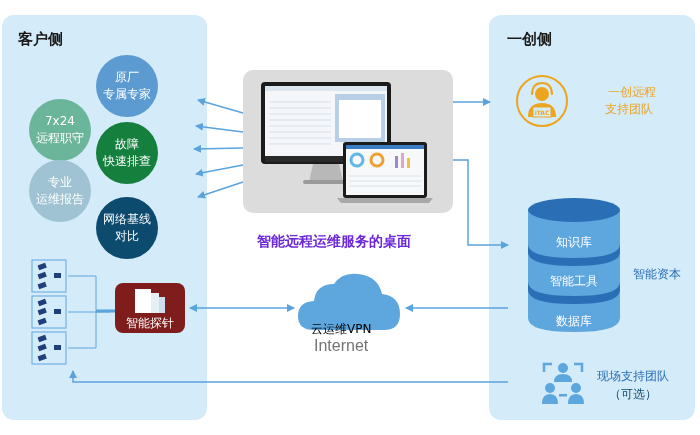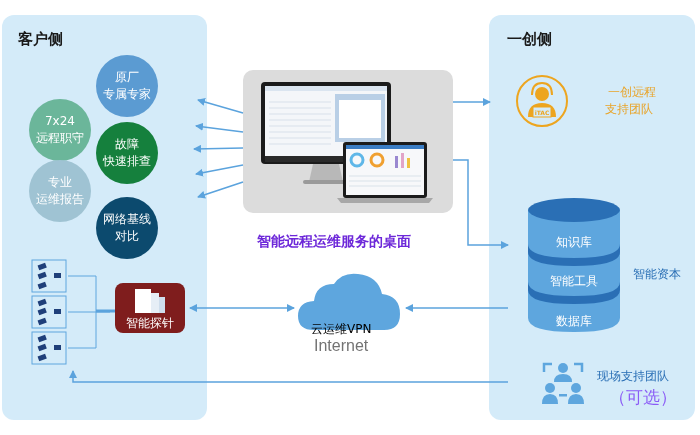--- a/index.html
+++ b/index.html
@@ -126,21 +126,21 @@
   <path d="M4 12 L4 4 L12 4 M34 4 L42 4 L42 12" fill="none" stroke="#5ea6de" stroke-width="2.5"></path>
   <circle cx="23" cy="8" r="5" fill="#5ea6de"></circle>
   <path d="M14 22 Q14 14 23 14 Q32 14 32 22 Z" fill="#5ea6de"></path>
   <circle cx="10" cy="28" r="5" fill="#5ea6de"></circle>
   <path d="M2 44 Q2 34 10 34 Q18 34 18 44 Z" fill="#5ea6de"></path>
   <circle cx="36" cy="28" r="5" fill="#5ea6de"></circle>
   <path d="M28 44 Q28 34 36 34 Q44 34 44 44 Z" fill="#5ea6de"></path>
   <rect x="19" y="34" width="8" height="2.5" fill="#5ea6de"></rect>
 </svg>
 <div class="label" style="left:597px;top:368px;font-size:12px;color:#2a6fb5;">现场支持团队</div>
-<div class="label" style="left:609px;top:386px;font-size:17px;color:#8b5cf6;">（可选）</div>
+<div class="label" style="left:609px;top:386px;font-size:12px;color:#0c4a6e;">（可选）</div>
 
 <svg style="position:absolute;left:30px;top:258px;" width="80" height="110">
   <g fill="none" stroke="#5ea6de" stroke-width="1">
     <rect x="2" y="2" width="34" height="32"></rect>
       <rect x="2" y="38" width="34" height="32"></rect>
       <rect x="2" y="74" width="34" height="32"></rect>
     <path d="M38 18 L66 18 L66 90 L38 90 M38 54 L86 54"></path>
   </g>
   <g fill="#1f3f7a">
     <rect x="8" y="6" width="8" height="5" transform="rotate(-20 12 8)"></rect>

